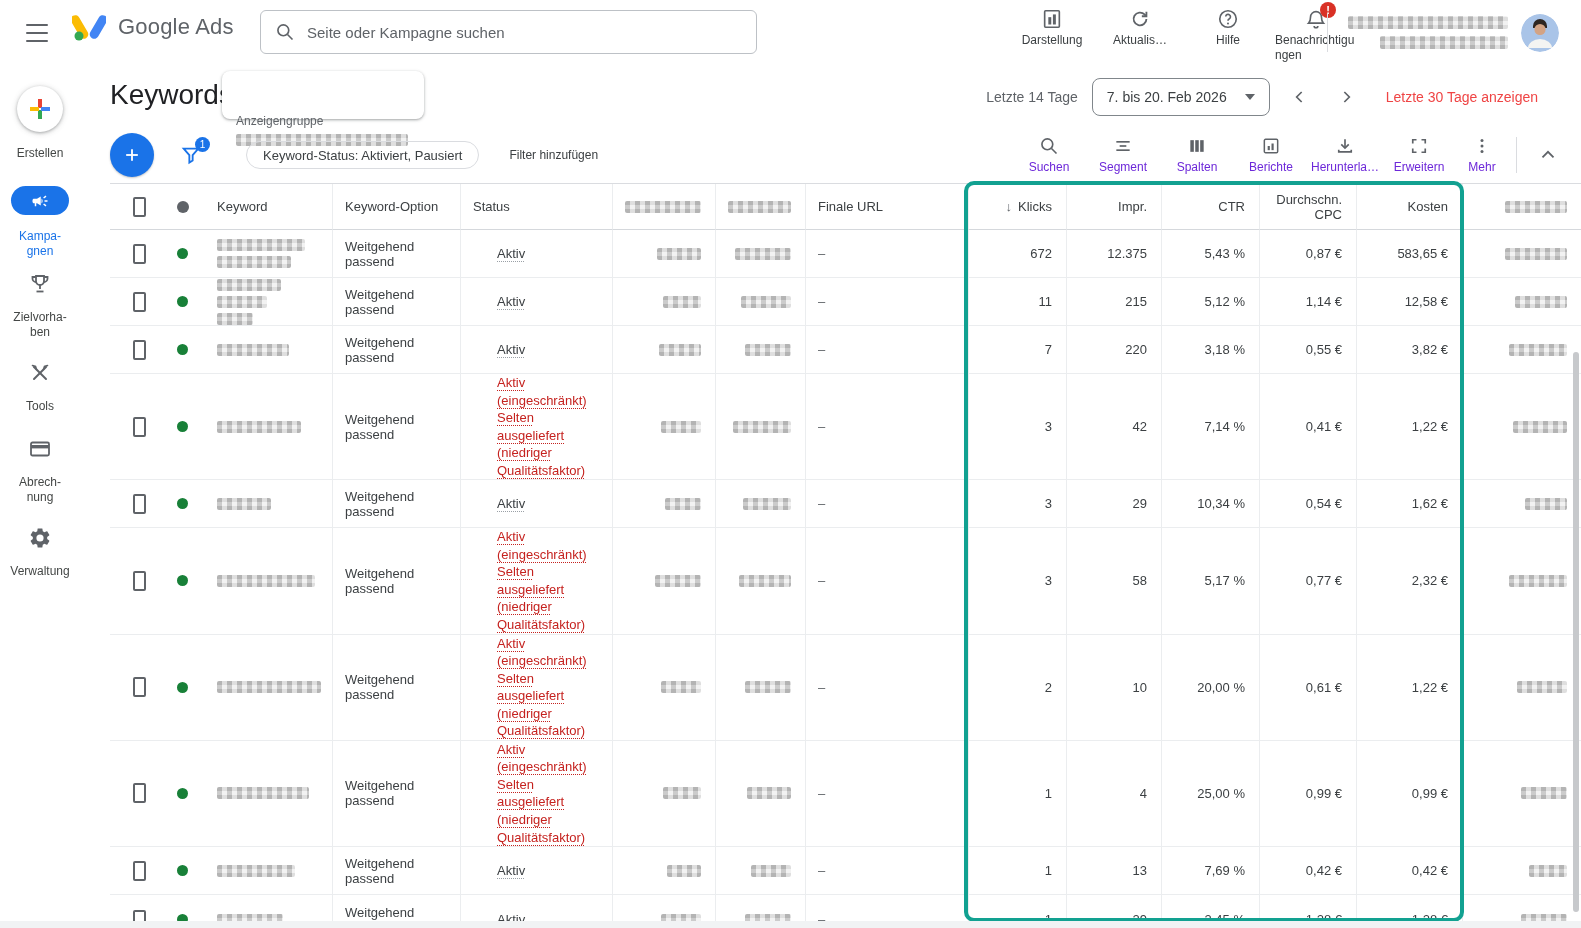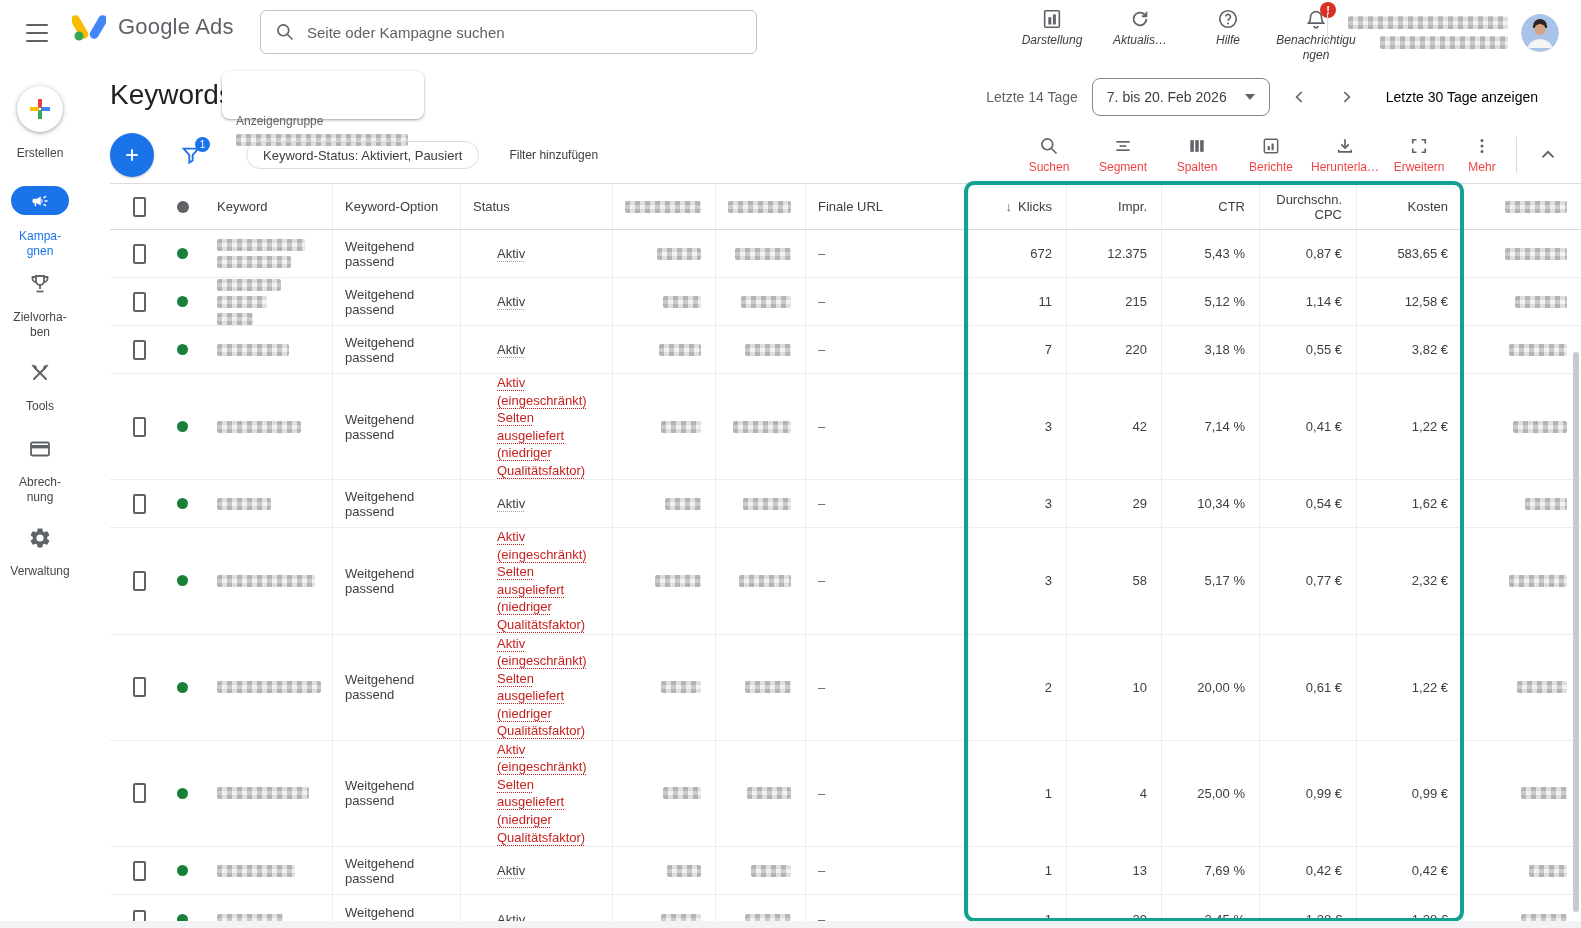--- a/index.html
+++ b/index.html
@@ -10,21 +10,21 @@
   .topbar{position:absolute;left:0;top:0;width:100%;height:66px;background:#fff;}
   .hamburger{position:absolute;left:26px;top:24px;width:22px;height:18px;display:flex;flex-direction:column;justify-content:space-between;cursor:pointer;}
   .hamburger span{display:block;height:2px;background:#5f6368;border-radius:1px;}
   .brand{position:absolute;left:72px;top:12px;display:flex;align-items:center;gap:12px;}
   .brandtxt{font-size:22px;color:#5f6368;letter-spacing:.2px;}
   .searchbox{position:absolute;left:260px;top:10px;width:497px;height:44px;border:1px solid #bdc1c6;border-radius:6px;display:flex;align-items:center;gap:10px;padding:0 14px;box-sizing:border-box;background:#fff;}
   .searchbox input{border:none;outline:none;flex:1;font-size:15px;color:#3c4043;font-family:inherit;background:transparent;}
   .searchbox input::placeholder{color:#5f6368;}
   .tb-actions{position:absolute;left:1008px;top:8px;display:flex;align-items:flex-start;}
   .tb-act{width:88px;display:flex;flex-direction:column;align-items:center;gap:3px;cursor:pointer;}
-  .tb-act .lbl{font-size:12px;color:#3c4043;text-align:center;line-height:1.25;max-width:82px;word-break:break-word;font-style:italic;}
+  .tb-act .lbl{font-size:12px;color:#3c4043;line-height:1.25;max-width:82px;word-break:break-word;}
   .bellwrap{position:relative;}
   .badge-red{position:absolute;top:-6px;right:-9px;width:16px;height:16px;border-radius:50%;background:#d93025;color:#fff;font-size:11px;font-weight:700;display:flex;align-items:center;justify-content:center;}
   .tb-divider{position:absolute;left:1327px;top:14px;width:1px;height:38px;background:#dadce0;}
   .acct-blur{position:absolute;left:1340px;top:16px;width:168px;display:flex;flex-direction:column;align-items:flex-end;gap:7px;}
   .avatar{position:absolute;left:1521px;top:14px;width:38px;height:38px;border-radius:50%;overflow:hidden;cursor:pointer;}
   
   .sidebar{position:absolute;left:0;top:66px;width:80px;height:862px;background:#fff;display:flex;flex-direction:column;align-items:center;}
   .sb-item{display:flex;flex-direction:column;align-items:center;cursor:pointer;}
   .sb-label{font-size:12px;color:#444746;text-align:center;line-height:1.2;white-space:pre-line;margin-top:14px;}
   .sb-label.active{color:#1a73e8;font-weight:500;}
@@ -32,31 +32,31 @@
   .pill-active{width:58px;height:29px;border-radius:15px;background:#1a73e8;display:flex;align-items:center;justify-content:center;}
   
   .page-title{position:absolute;left:110px;top:79px;font-size:28px;color:#202124;}
   .adgroup-card{position:absolute;left:222px;top:71px;width:202px;height:48px;background:#fff;border-radius:8px;box-shadow:0 1px 2px rgba(60,64,67,.3),0 1px 3px 1px rgba(60,64,67,.15);padding:7px 14px;box-sizing:border-box;cursor:pointer;}
   .adgroup-label{font-size:12px;color:#5f6368;margin-top:36px;}
   .datebar{position:absolute;top:78px;right:43px;display:flex;align-items:center;gap:14px;height:38px;}
   .date-label{font-size:14px;color:#5f6368;}
   .date-select{display:flex;align-items:center;gap:18px;border:1px solid #80868b;border-radius:8px;height:36px;padding:0 14px;font-size:14px;font-weight:500;color:#3c4043;cursor:pointer;}
   .caret-down{width:0;height:0;border-left:5px solid transparent;border-right:5px solid transparent;border-top:6px solid #5f6368;}
   .chev{cursor:pointer;display:flex;align-items:center;padding:0 6px;}
-  .date-link{font-size:14px;font-weight:500;color:#000000;cursor:pointer;margin-left:10px;}
+  .date-link{font-size:14px;font-weight:500;color:#ef4444;cursor:pointer;margin-left:10px;}
   
   .toolbar{position:absolute;left:110px;top:128px;width:1471px;height:54px;display:flex;align-items:center;}
   .addbtn{width:44px;height:44px;border-radius:50%;background:#1a73e8;border:none;display:flex;align-items:center;justify-content:center;cursor:pointer;box-shadow:0 1px 2px rgba(60,64,67,.3);}
   .funnelwrap{position:relative;margin-left:26px;cursor:pointer;}
   .fbadge{position:absolute;top:-7px;right:-8px;width:15px;height:15px;border-radius:50%;background:#1a73e8;color:#fff;font-size:10px;display:flex;align-items:center;justify-content:center;}
   .chip{margin-left:44px;height:26px;border:1px solid #dadce0;border-radius:14px;display:flex;align-items:center;padding:0 16px;font-size:13px;color:#3c4043;cursor:pointer;white-space:nowrap;}
   .addfilter{margin-left:30px;font-size:12px;color:#3c4043;cursor:pointer;}
   .tools{position:absolute;right:10px;top:0;height:54px;display:flex;align-items:center;}
   .tool{width:74px;display:flex;flex-direction:column;align-items:center;gap:4px;cursor:pointer;}
-  .tool .lbl{font-size:12px;color:#ef4444;white-space:nowrap;}
+  .tool .lbl{font-size:12px;color:#6d28d9;white-space:nowrap;}
   .tool-div{width:1px;height:36px;background:#dadce0;margin:0 8px;}
   .collapse-btn{width:46px;display:flex;align-items:center;justify-content:center;cursor:pointer;}
   
   .table{position:absolute;left:110px;top:183px;width:1471px;}
   .thead{display:grid;grid-template-columns:var(--cols);height:46px;border-top:1px solid #dadce0;}
   .thead .c{border-bottom:1px solid #d5d8dc;}
   .trow{display:grid;grid-template-columns:var(--cols);min-height:48px;cursor:pointer;}
   .trow.tall{min-height:100px;}
   .trow:last-child{min-height:50px;}
   .c{display:flex;align-items:center;border-bottom:1px solid #ebedef;padding:0 14px 0 12px;font-size:13px;color:#3c4043;overflow:hidden;box-sizing:border-box;}

